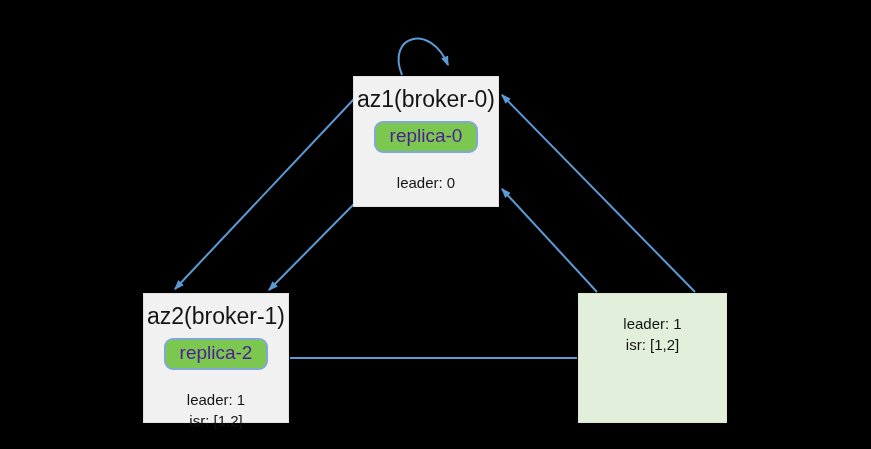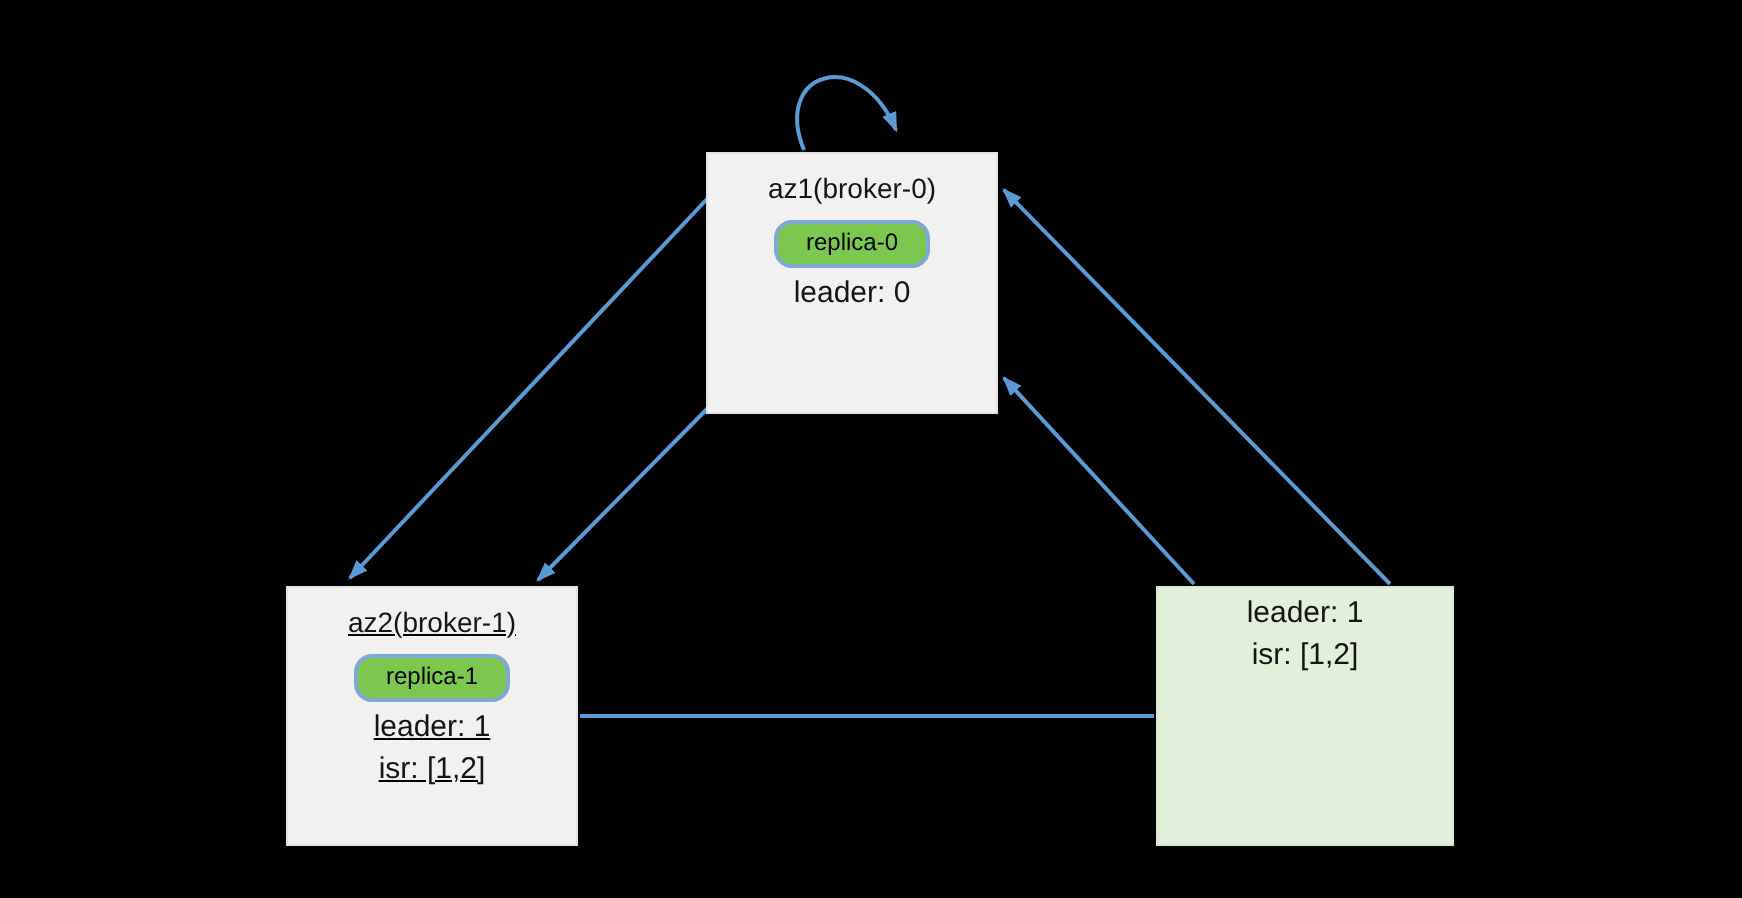--- a/index.html
+++ b/index.html
@@ -21,42 +21,42 @@
     stroke-width: 2;
     fill: none;
   }
   .node {
     position: absolute;
     box-sizing: border-box;
     text-align: center;
     border: 1px solid #e2e2e2;
   }
   .node-az1 { left: 353px; top: 76px;  width: 146px; height: 131px; }
-  .node-az2 { left: 143px; top: 293px; width: 146px; height: 130px; text-decoration: underline; }
+  .node-az2 { left: 143px; top: 293px; width: 146px; height: 130px; }
   .node-az3 { left: 578px; top: 293px; width: 149px; height: 130px; border-color: #d9e8cf; }
   .node-title {
     margin-top: 9px;
-    font-size: 14px;
+    font-size: 23px;
     color: #141414;
   }
   .badge {
     display: inline-block;
     margin-top: 8px;
     padding: 2px 14px 4px 14px;
     border-radius: 9px;
     border: 2px solid;
-    color: #000000;
-    font-size: 12px;
+    color: #4c1d95;
+    font-size: 19px;
   }
   .node-line {
     font-size: 15px;
     color: #141414;
     line-height: 21px;
   }
-  .node-line.first { margin-top: 2px; }
+  .node-line.first { margin-top: 19px; }
 </style>
 </head>
 <body>
 
 <div class="canvas">
 
   <svg class="edges-layer" viewBox="0 0 871 449">
     <defs>
       <marker id="arrowhead" viewBox="0 0 8 6" refX="7" refY="3" markerWidth="5" markerHeight="4" orient="auto">
         <path d="M0,0 L8,3 L0,6 Z" fill="#5b9bd5"></path>
@@ -71,21 +71,21 @@
   </svg>
 
   <div class="node node-az1" style="background-color: rgb(241, 241, 241);">
     <div class="node-title">az1(broker-0)</div>
     <div class="badge" style="background-color: rgb(124, 199, 79); border-color: rgb(127, 168, 212);">replica-0</div>
     <div class="node-line first">leader: 0</div>
   </div>
 
   <div class="node node-az2" style="background-color: rgb(241, 241, 241);">
     <div class="node-title">az2(broker-1)</div>
-    <div class="badge" style="background-color: rgb(124, 199, 79); border-color: rgb(127, 168, 212);">replica-1</div>
+    <div class="badge" style="background-color: rgb(124, 199, 79); border-color: rgb(127, 168, 212);">replica-2</div>
     <div class="node-line first">leader: 1</div>
     <div class="node-line">isr: [1,2]</div>
   </div>
 
   <div class="node node-az3" style="background-color: rgb(226, 239, 218);">
     <div class="node-line first">leader: 1</div>
     <div class="node-line">isr: [1,2]</div>
   </div>
 
 </div>

